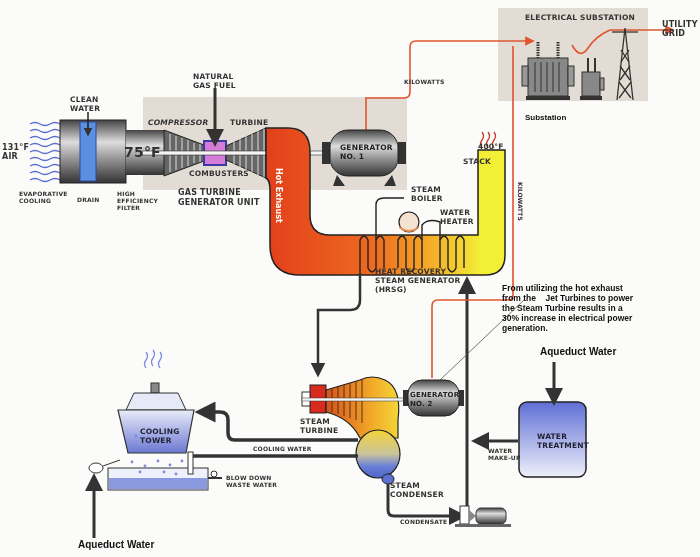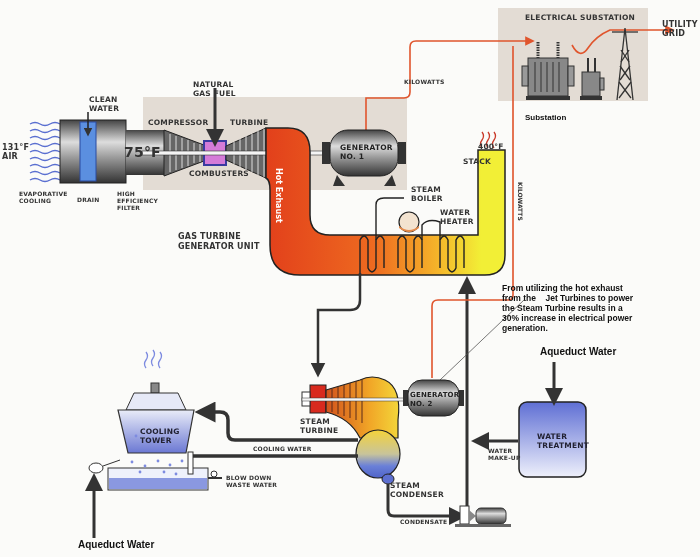--- a/index.html
+++ b/index.html
@@ -248,28 +248,28 @@
     </g>
     <ellipse cx="96" cy="468" rx="7" ry="5" fill="#fff" stroke="#333"></ellipse>
     <line x1="103" y1="466" x2="120" y2="460" stroke="#333"></line>
     <rect x="188" y="452" width="5" height="22" fill="#fff" stroke="#333"></rect>
     <path d="M208,478 L222,478" stroke="#333" stroke-width="2"></path>
     <circle cx="214" cy="474" r="3" fill="#fff" stroke="#333"></circle>
   </g>
   <line x1="94" y1="538" x2="94" y2="482" stroke="#333" stroke-width="3" marker-end="url(#arrDark)"></line>
 </svg>
 
-<div class="lbl" style="left: 70px; top: 95px; white-space: pre; margin-left: 19px;">CLEAN
+<div class="lbl" style="left: 70px; top: 95px; white-space: pre;">CLEAN
 WATER</div>
-<div class="lbl" style="left: 193px; top: 80px; white-space: pre;">NATURAL
+<div class="lbl" style="left: 193px; top: 72px; white-space: pre;">NATURAL
 GAS FUEL</div>
-<div class="lbl" style="left: 148px; top: 118px; white-space: pre;">COMPRESSOR</div>
+<div class="lbl" style="left: 148px; top: 118px; white-space: pre; font-style: italic;">COMPRESSOR</div>
 <div class="lbl" style="left: 230px; top: 118px; white-space: pre;">TURBINE</div>
 <div class="lbl" style="left: 189px; top: 169px; white-space: pre;">COMBUSTERS</div>
-<div class="lbl" style="left: 178px; top: 188px; font-size: 8px; line-height: 10px; white-space: pre; margin-top: 44px;">GAS TURBINE
+<div class="lbl" style="left: 178px; top: 188px; font-size: 8px; line-height: 10px; white-space: pre;">GAS TURBINE
 GENERATOR UNIT</div>
 <div class="lbl" style="left: 2px; top: 143px; font-size: 8px; white-space: pre;">131°F
 AIR</div>
 <div class="lbl" style="left: 124px; top: 148px; font-size: 14px; white-space: pre;">75°F</div>
 <div class="lbl lblsm" style="left: 19px; top: 190px; white-space: pre;">EVAPORATIVE
 COOLING</div>
 <div class="lbl lblsm" style="left: 77px; top: 196px; white-space: pre;">DRAIN</div>
 <div class="lbl lblsm" style="left: 117px; top: 190px; white-space: pre;">HIGH
 EFFICIENCY
 FILTER</div>
@@ -283,20 +283,23 @@
 <div class="big" style="left: 525px; top: 113px; font-size: 8px; white-space: pre;">Substation</div>
 <div class="lbl lblsm" style="left: 404px; top: 78px; white-space: pre;">KILOWATTS</div>
 <div class="vert" style="left: 524px; top: 182px; transform: rotate(90deg); color: rgb(51, 51, 51); font-size: 6px; white-space: pre;">KILOWATTS</div>
 
 <div class="lbl" style="left: 463px; top: 157px; white-space: pre;">STACK</div>
 <div class="lbl" style="left: 478px; top: 142px; white-space: pre;">400°F</div>
 <div class="lbl" style="left: 411px; top: 185px; white-space: pre;">STEAM
 BOILER</div>
 <div class="lbl" style="left: 440px; top: 208px; white-space: pre;">WATER
 HEATER</div>
+<div class="lbl" style="left: 375px; top: 267px; white-space: pre;">HEAT RECOVERY
+STEAM GENERATOR
+(HRSG)</div>
 
 <div class="note" style="left: 502px; top: 283px; white-space: pre;">From utilizing the hot exhaust
 from the    Jet Turbines to power
 the Steam Turbine results in a
 30% increase in electrical power
 generation.</div>
 <div class="big" style="left: 540px; top: 346px; white-space: pre;">Aqueduct Water</div>
 
 <div class="lbl" style="left: 300px; top: 417px; white-space: pre;">STEAM
 TURBINE</div>

